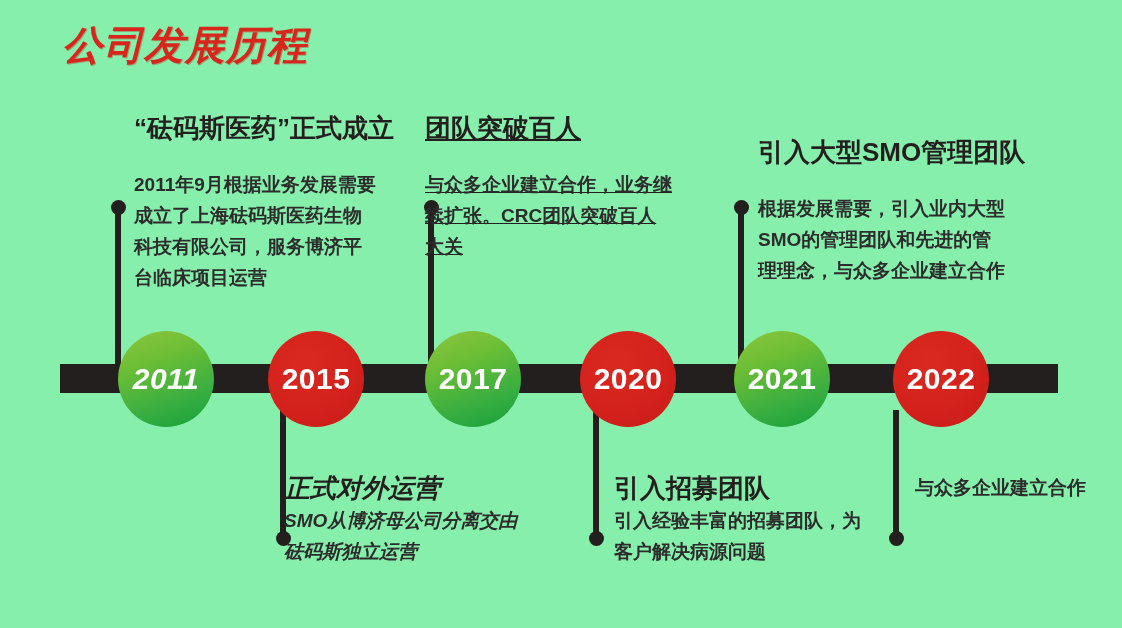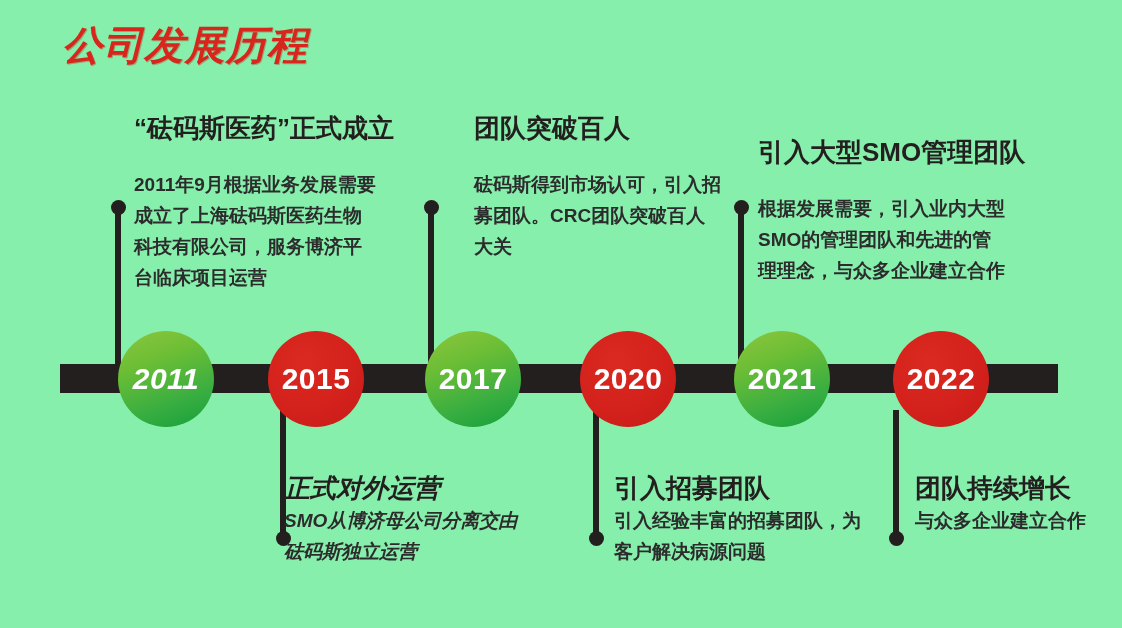--- a/index.html
+++ b/index.html
@@ -136,23 +136,23 @@
   <div class="milestone bottom" style="left:284px; top:472px; width:245px;font-style:italic;">
     <div class="milestone-heading">正式对外运营</div>
     <div class="milestone-body">SMO从博济母公司分离交由砝码斯独立运营</div>
   </div>
   <div class="year-node red" style="left:268px; top:331px;">
     <span class="year-label">2015</span>
   </div>
 
   <div class="stem" style="left:428px; top:205px; height:168px;"></div>
   <div class="stem-dot" style="left:424px; top:200px;"></div>
-  <div class="milestone top" style="left:474px; top:112px; width:250px;">
+  <div class="milestone top" style="left:425px; top:112px; width:250px;text-decoration:underline;">
     <div class="milestone-heading">团队突破百人</div>
-    <div class="milestone-body">砝码斯得到市场认可，引入招募团队。CRC团队突破百人大关</div>
+    <div class="milestone-body">与众多企业建立合作，业务继续扩张。CRC团队突破百人大关</div>
   </div>
   <div class="year-node green" style="left:425px; top:331px;">
     <span class="year-label">2017</span>
   </div>
 
   <div class="stem" style="left:593px; top:410px; height:131px;"></div>
   <div class="stem-dot" style="left:589px; top:531px;"></div>
   <div class="milestone bottom" style="left:614px; top:472px; width:248px;">
     <div class="milestone-heading">引入招募团队</div>
     <div class="milestone-body">引入经验丰富的招募团队，为客户解决病源问题</div>
@@ -167,20 +167,19 @@
     <div class="milestone-heading">引入大型SMO管理团队</div>
     <div class="milestone-body">根据发展需要，引入业内大型SMO的管理团队和先进的管理理念，与众多企业建立合作</div>
   </div>
   <div class="year-node green" style="left:734px; top:331px;">
     <span class="year-label">2021</span>
   </div>
 
   <div class="stem" style="left:893px; top:410px; height:131px;"></div>
   <div class="stem-dot" style="left:889px; top:531px;"></div>
   <div class="milestone bottom" style="left:915px; top:472px; width:200px;">
-    <div class="milestone-heading">团队持续增长</div>
     <div class="milestone-body">与众多企业建立合作</div>
   </div>
   <div class="year-node red" style="left:893px; top:331px;">
     <span class="year-label">2022</span>
   </div>
 
 </div>
 
 </body></html>

